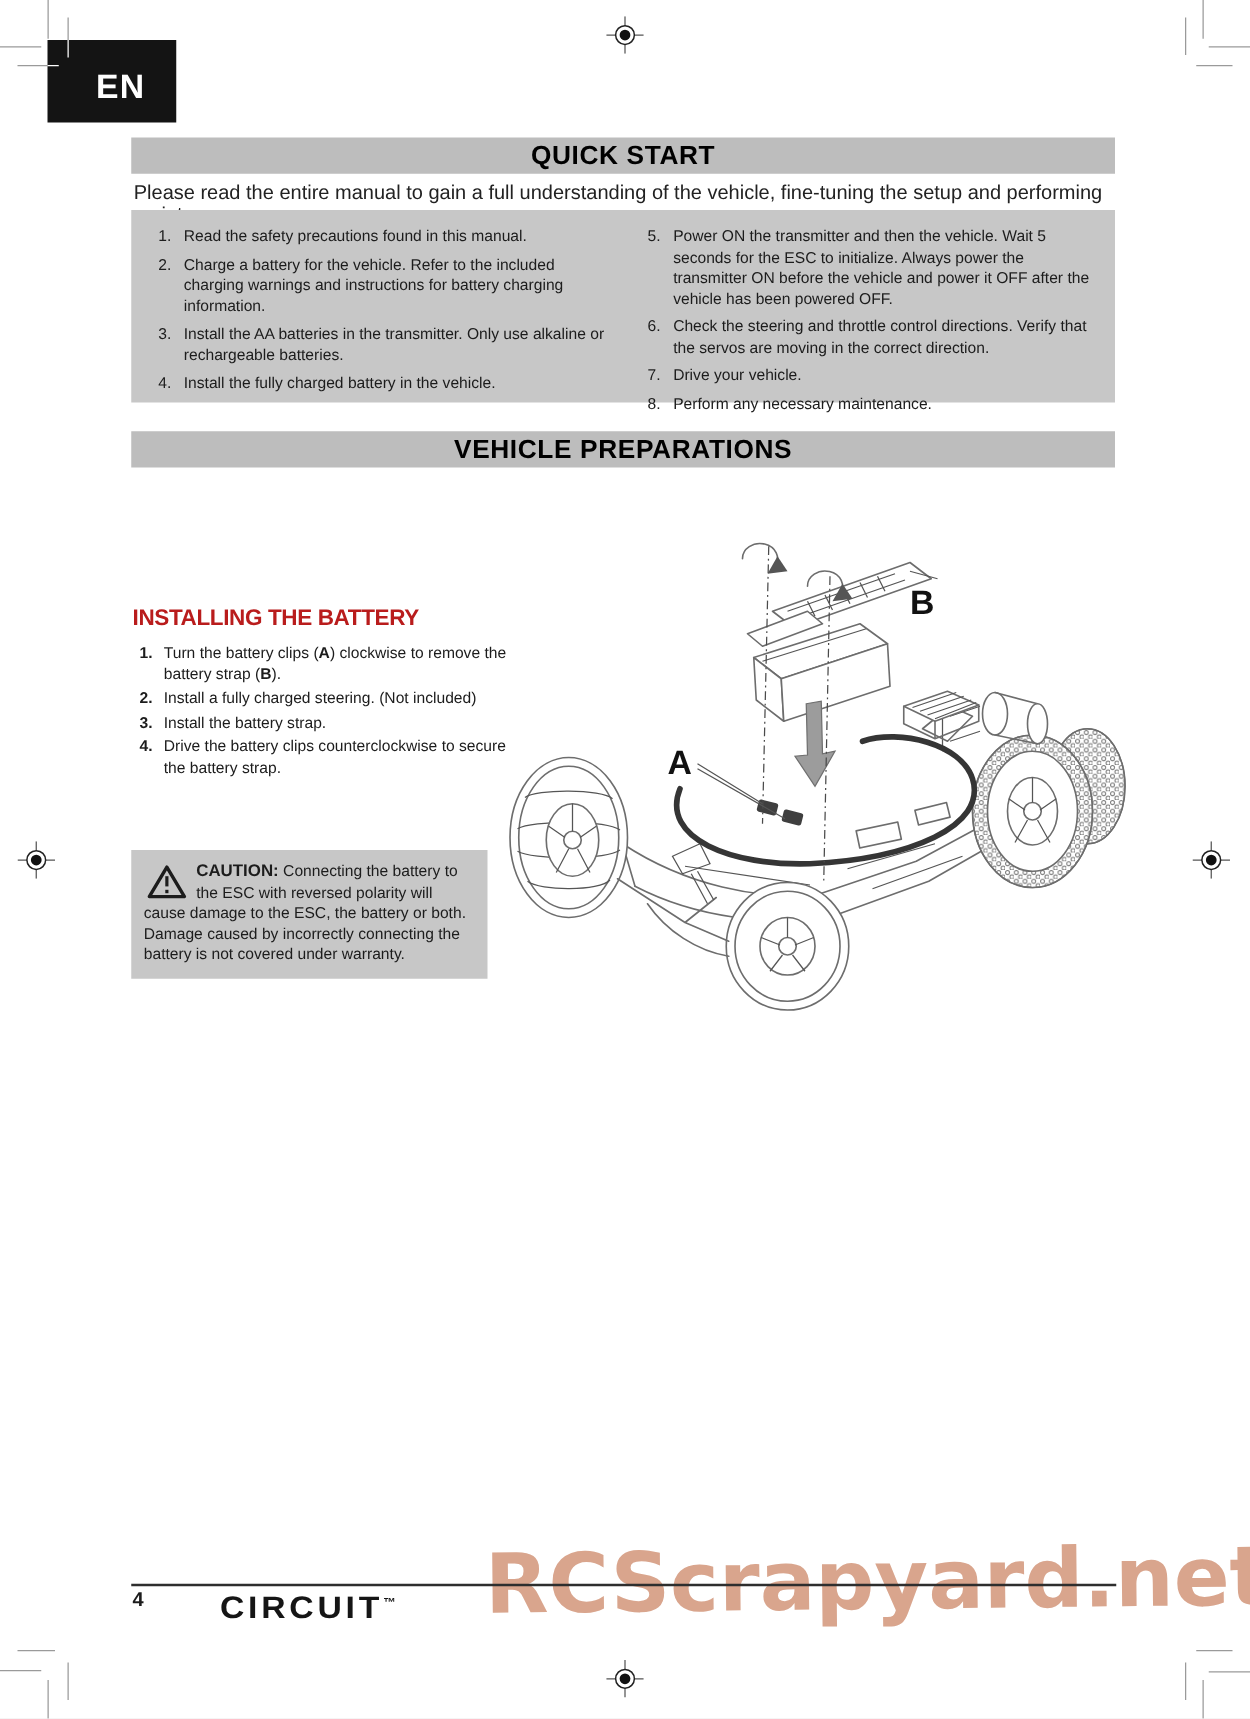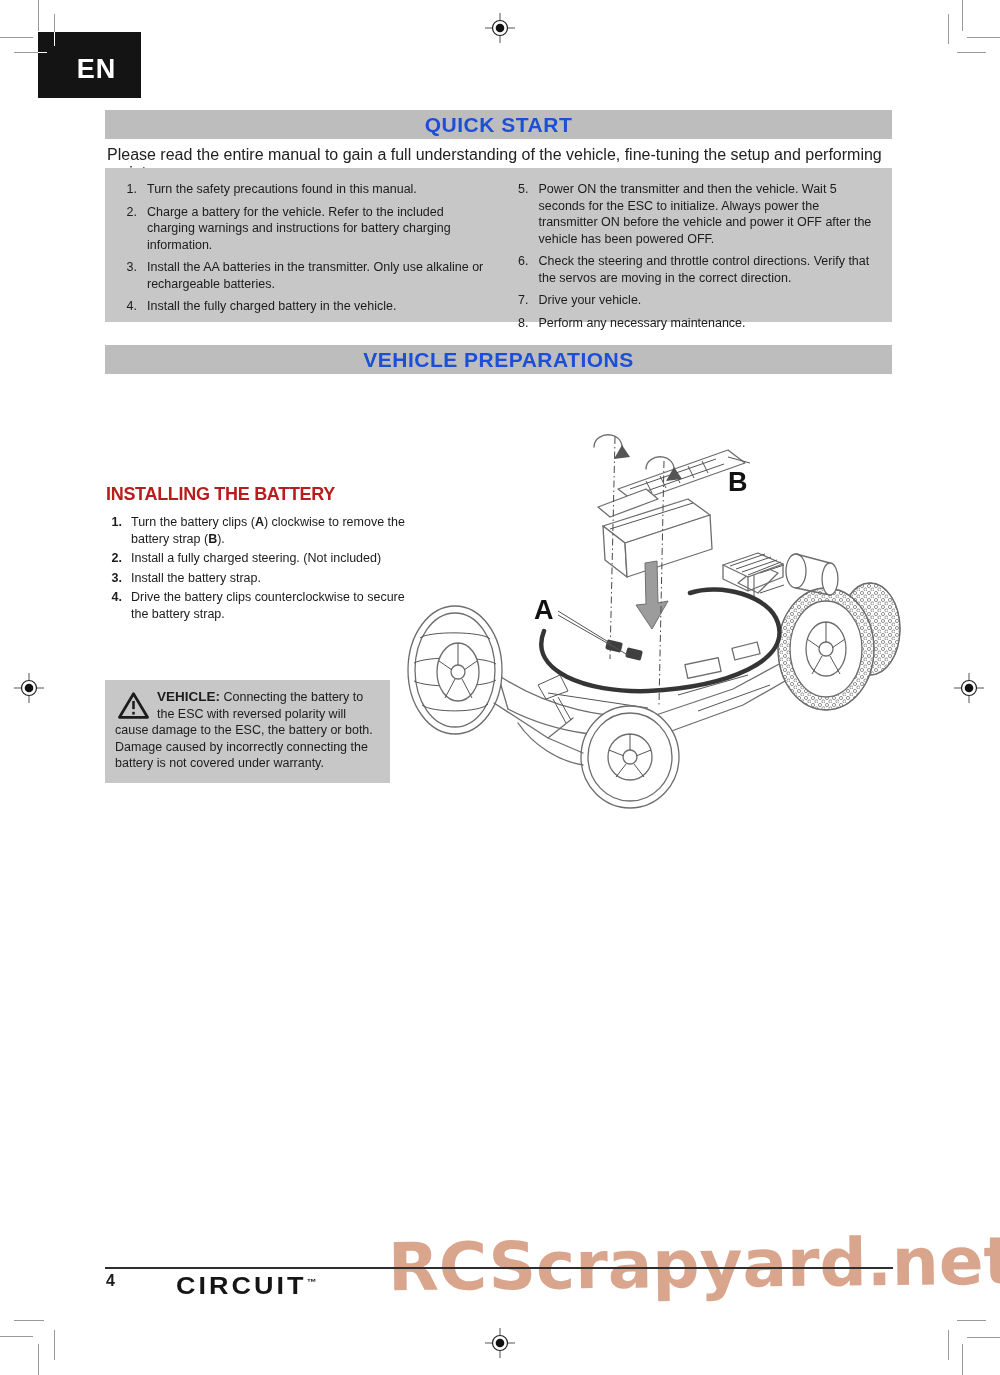--- a/index.html
+++ b/index.html
@@ -22,21 +22,21 @@
     position:absolute; left:38px; top:32px; width:103px; height:66px;
     background:#141414; color:#fff; z-index:5;
     display:flex; align-items:center; justify-content:center;
     font-size:27px; font-weight:bold; letter-spacing:1px; padding-left:14px; padding-top:8px;
   }
 
   
   .section-bar {
     position:absolute; left:105px; width:787px; height:29px;
     background:#bdbdbd; display:flex; align-items:center; justify-content:center;
-    font-size:21px; font-weight:bold; letter-spacing:0.5px; color:#1d4ed8;
+    font-size:21px; font-weight:bold; letter-spacing:0.5px; color:#000000;
   }
 
   .intro-line {
     position:absolute; left:107px; top:146px; width:780px;
     font-size:16px; color:#222;
   }
 
   
   .qs-box {
     position:absolute; left:105px; top:168px; width:787px; height:154px;
@@ -143,21 +143,21 @@
   <div class="en-badge">EN</div>
 
   <div class="section-bar" style="top:110px">QUICK START</div>
   <div class="intro-line">Please read the entire manual to gain a full understanding of the vehicle, fine-tuning the setup and performing maintenance.</div>
 
   <div class="qs-box">
     <div class="qs-col">
       <ol class="steps">
         <li>
             <span class="num">1.</span>
-            <span class="txt">Turn the safety precautions found in this manual.</span>
+            <span class="txt">Read the safety precautions found in this manual.</span>
           </li>
         <li>
             <span class="num">2.</span>
             <span class="txt">Charge a battery for the vehicle. Refer to the included charging warnings and instructions for battery charging information.</span>
           </li>
         <li>
             <span class="num">3.</span>
             <span class="txt">Install the AA batteries in the transmitter. Only use alkaline or rechargeable batteries.</span>
           </li>
         <li>
@@ -211,21 +211,21 @@
         </li>
     </ol>
   </div>
 
   <div class="caution-box">
     <svg class="warn-icon" viewBox="0 0 36 32">
       <path d="M18 3 L33.5 29 L2.5 29 Z" fill="none" stroke="#1c1c1c" stroke-width="3" stroke-linejoin="round"></path>
       <rect x="16.6" y="11" width="2.8" height="9" fill="#1c1c1c"></rect>
       <rect x="16.6" y="23" width="2.8" height="3" fill="#1c1c1c"></rect>
     </svg>
-    <b>VEHICLE:</b><span> Connecting the battery to the ESC with reversed polarity will cause damage to the ESC, the battery or both. Damage caused by incorrectly connecting the battery is not covered under warranty.</span>
+    <b>CAUTION:</b><span> Connecting the battery to the ESC with reversed polarity will cause damage to the ESC, the battery or both. Damage caused by incorrectly connecting the battery is not covered under warranty.</span>
   </div>
 
   <svg class="figure" viewBox="0 0 505 400">
     <defs>
       <pattern id="knob" width="7" height="7" patternUnits="userSpaceOnUse">
         <circle cx="2" cy="2" r="1.6" fill="none" stroke="#777" stroke-width="0.8"></circle>
         <circle cx="5.5" cy="5.5" r="1.6" fill="none" stroke="#777" stroke-width="0.8"></circle>
       </pattern>
     </defs>
 

